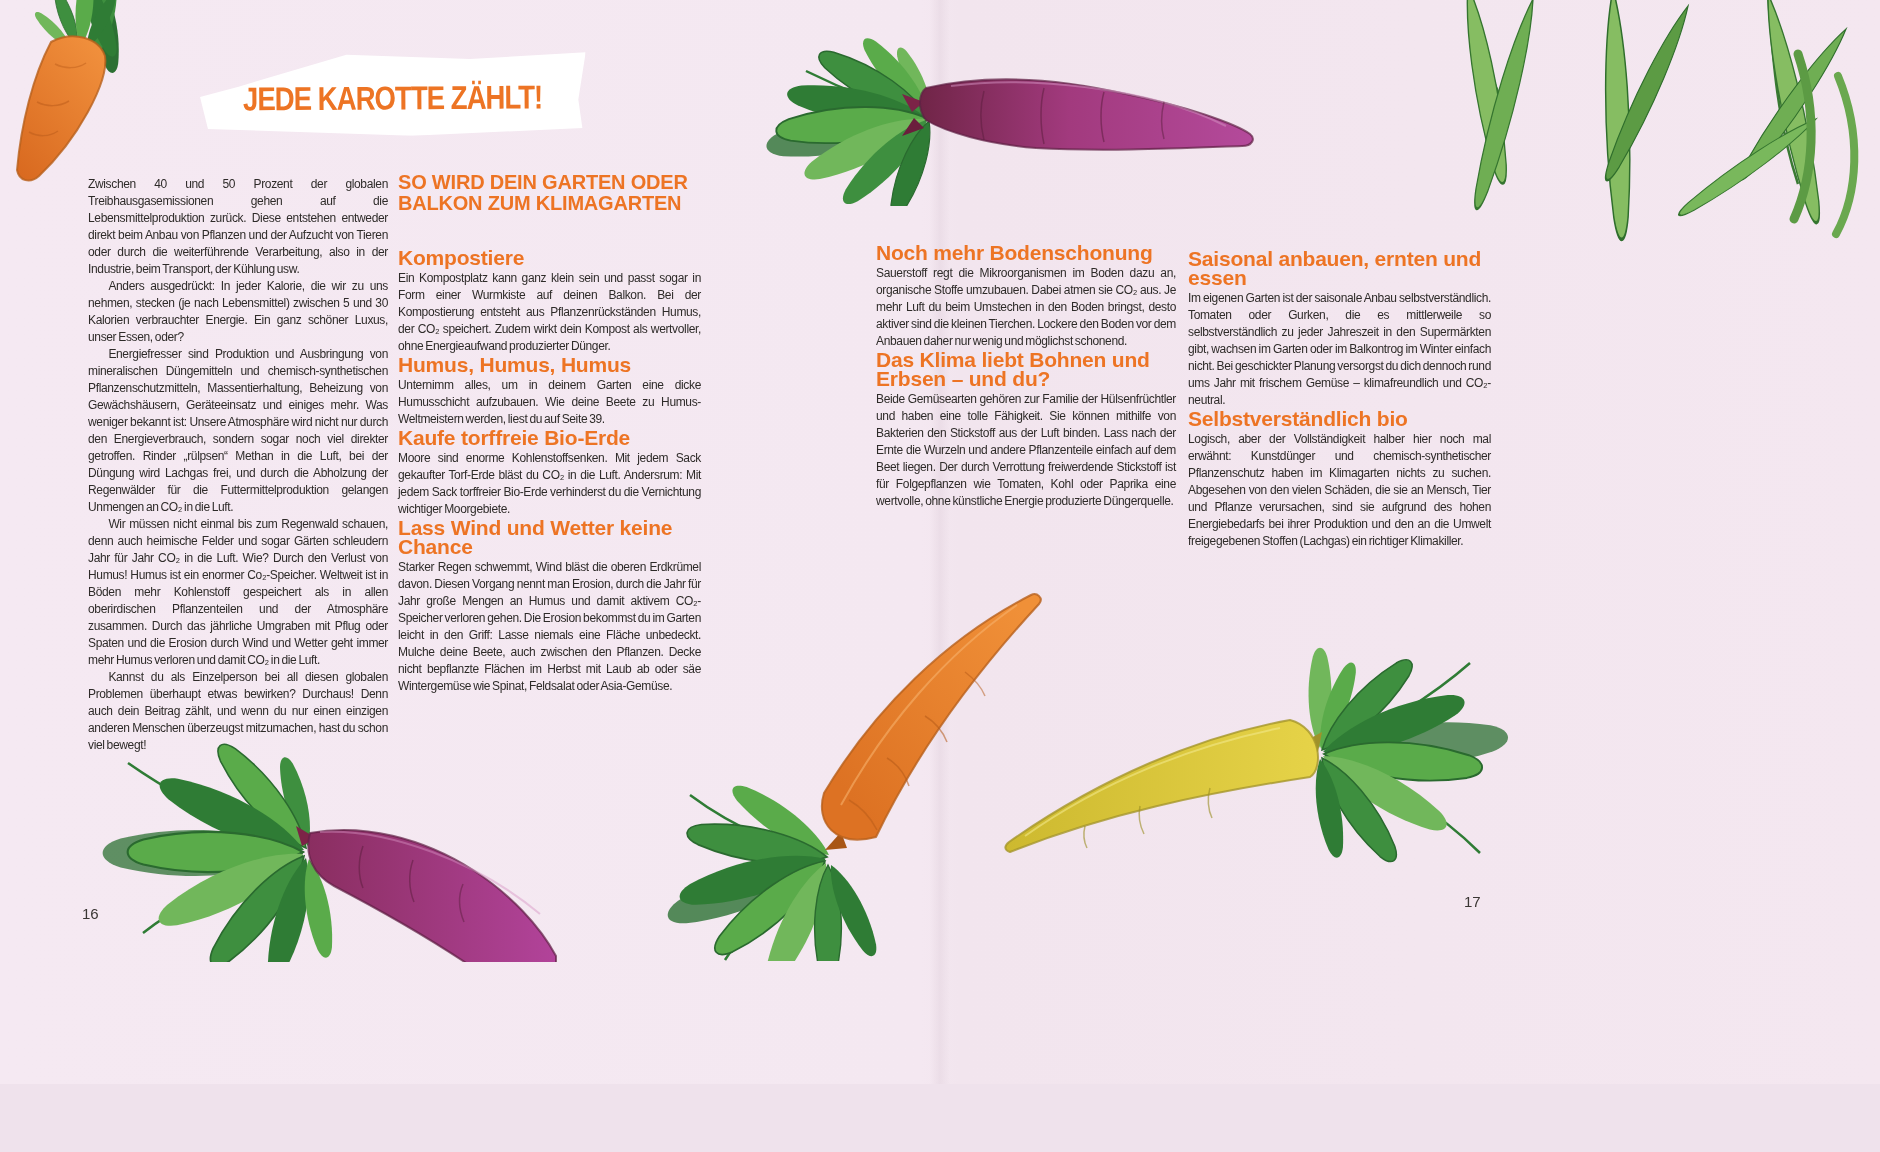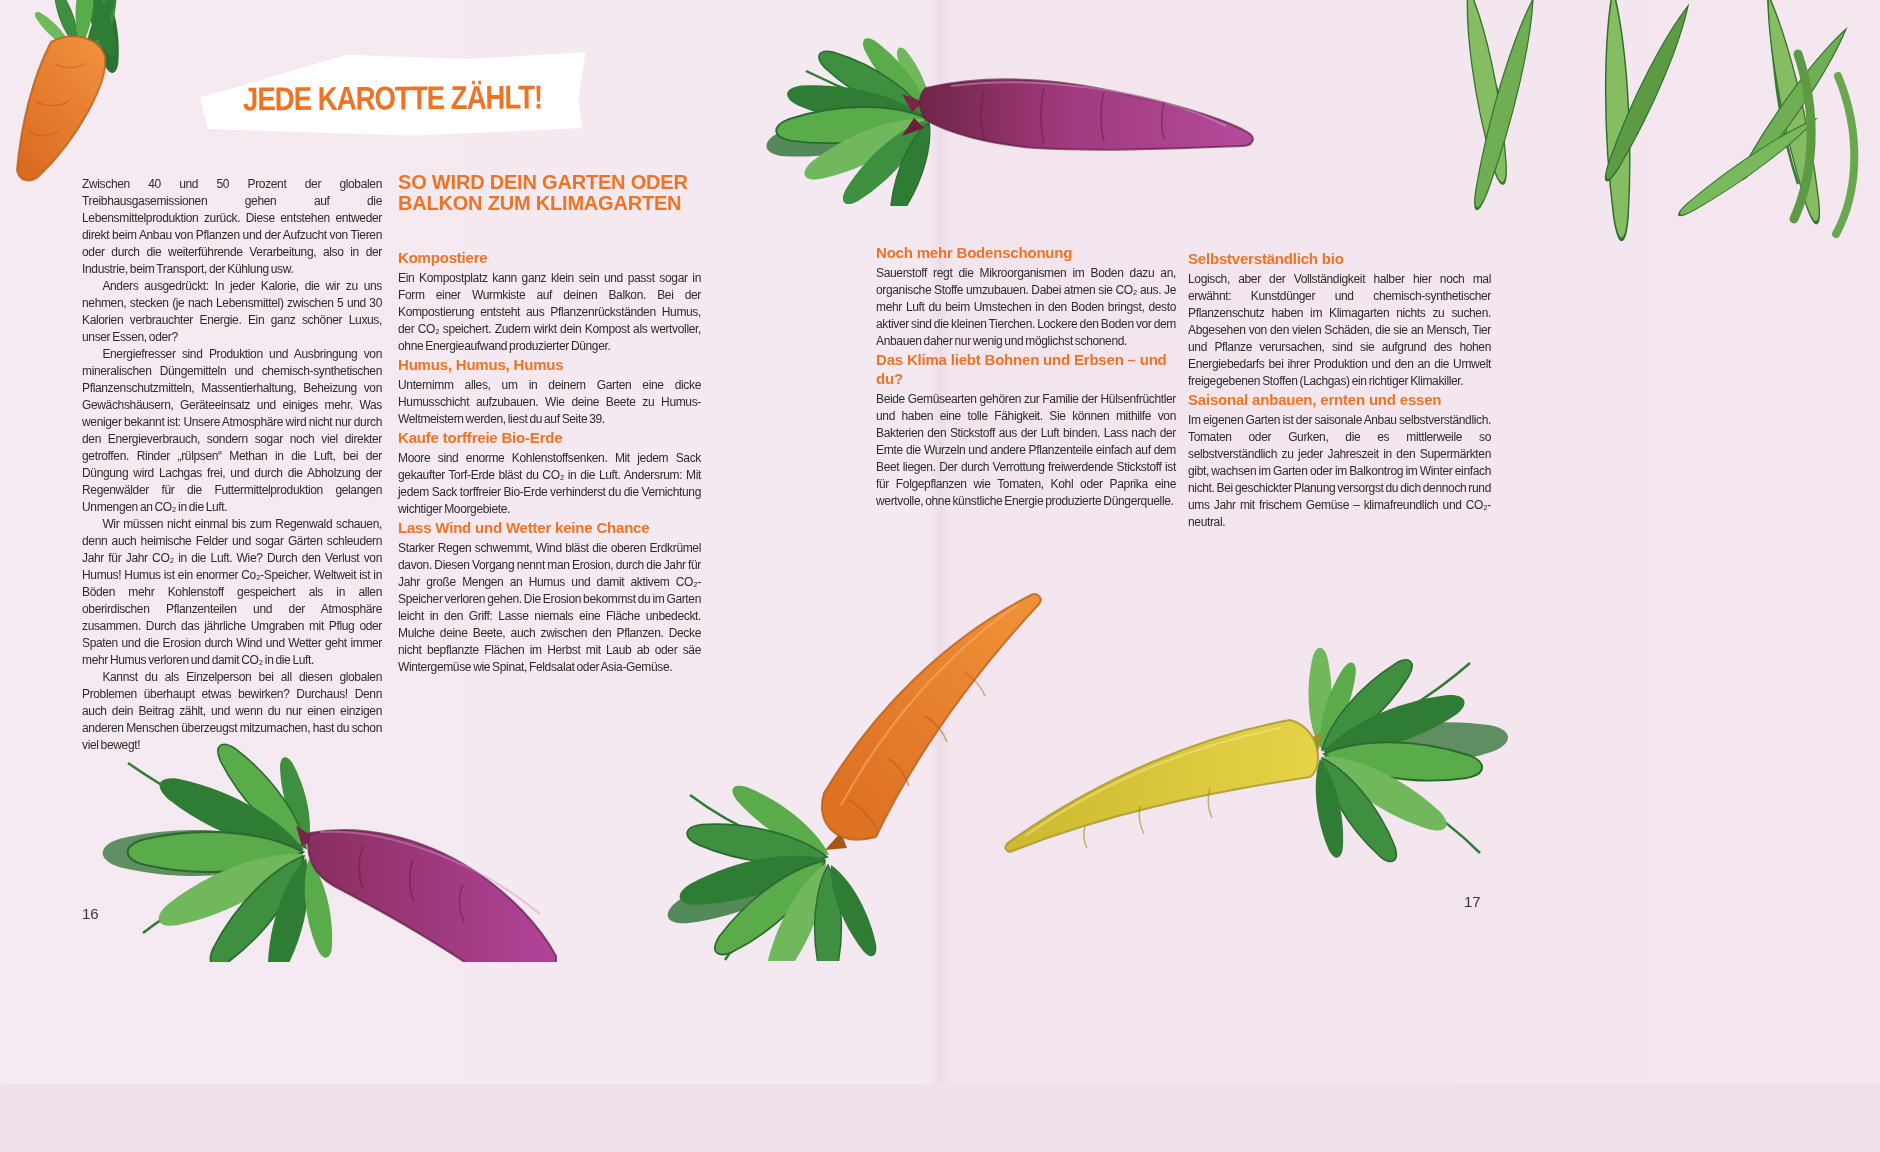--- a/index.html
+++ b/index.html
@@ -31,35 +31,35 @@
     transform:scale(0.92,1.1);
   }
   .col{position:absolute;z-index:2;}
   .col p{
     margin:0;
     font-size:12px;line-height:17px;
     letter-spacing:-0.35px;word-spacing:-1px;
     text-align:justify;color:#2e2b29;
     hyphens:auto;
   }
-  .col-intro{left:82px;top:176px;width:300px;}
+  .col-intro{left:88px;top:176px;width:300px;}
   .col-intro p + p{text-indent:1.7em;}
   .col-tips{left:398px;top:172px;width:303px;}
   .col-a{left:876px;top:243px;width:300px;}
   .col-b{left:1188px;top:249px;width:303px;}
   .section-heading{
     margin:0 0 34px 0;
     font-size:20px;line-height:21px;font-weight:bold;
     color:#ed7424;letter-spacing:-0.2px;
   }
   .subsection{margin:0;}
   .subsection + .subsection{}
   .subsection h3{
     margin:0 0 3px 0;
-    font-size:15px;line-height:19px;font-weight:bold;
+    font-size:21px;line-height:19px;font-weight:bold;
     color:#ed7424;letter-spacing:-0.2px;
   }
   .page-number{
     position:absolute;z-index:2;font-size:15px;color:#3a3633;
   }
   .page-number.left{left:82px;top:893px;margin-top:12px;}
   .page-number.right{left:1464px;top:893px;}
 </style>
 </head>
 <body>
@@ -244,25 +244,25 @@
       <p>Sauerstoff regt die Mikroorganismen im Boden dazu an, organische Stoffe umzubauen. Dabei atmen sie CO₂ aus. Je mehr Luft du beim Umstechen in den Boden bringst, desto aktiver sind die kleinen Tierchen. Lockere den Boden vor dem Anbauen daher nur wenig und möglichst schonend.</p>
     </div>
     <div class="subsection">
       <h3>Das Klima liebt Bohnen und Erbsen – und du?</h3>
       <p>Beide Gemüsearten gehören zur Familie der Hülsenfrüchtler und haben eine tolle Fähigkeit. Sie können mithilfe von Bakterien den Stickstoff aus der Luft binden. Lass nach der Ernte die Wurzeln und andere Pflanzenteile einfach auf dem Beet liegen. Der durch Verrottung freiwerdende Stickstoff ist für Folgepflanzen wie Tomaten, Kohl oder Paprika eine wertvolle, ohne künstliche Energie produzierte Düngerquelle.</p>
     </div>
   </div>
 
   <div class="col col-b">
     <div class="subsection">
+      <h3>Saisonal anbauen, ernten und essen</h3>
+      <p>Im eigenen Garten ist der saisonale Anbau selbstverständlich. Tomaten oder Gurken, die es mittlerweile so selbstverständlich zu jeder Jahreszeit in den Supermärkten gibt, wachsen im Garten oder im Balkontrog im Winter einfach nicht. Bei geschickter Planung versorgst du dich dennoch rund ums Jahr mit frischem Gemüse – klimafreundlich und CO₂-neutral.</p>
+    </div>
+    <div class="subsection">
       <h3>Selbstverständlich bio</h3>
       <p>Logisch, aber der Vollständigkeit halber hier noch mal erwähnt: Kunstdünger und chemisch-synthetischer Pflanzenschutz haben im Klimagarten nichts zu suchen. Abgesehen von den vielen Schäden, die sie an Mensch, Tier und Pflanze verursachen, sind sie aufgrund des hohen Energiebedarfs bei ihrer Produktion und den an die Umwelt freigegebenen Stoffen (Lachgas) ein richtiger Klimakiller.</p>
     </div>
-    <div class="subsection">
-      <h3>Saisonal anbauen, ernten und essen</h3>
-      <p>Im eigenen Garten ist der saisonale Anbau selbstverständlich. Tomaten oder Gurken, die es mittlerweile so selbstverständlich zu jeder Jahreszeit in den Supermärkten gibt, wachsen im Garten oder im Balkontrog im Winter einfach nicht. Bei geschickter Planung versorgst du dich dennoch rund ums Jahr mit frischem Gemüse – klimafreundlich und CO₂-neutral.</p>
-    </div>
   </div>
 
   <div class="page-number left">16</div>
   <div class="page-number right">17</div>
 
 </div>
 
 </body></html>

